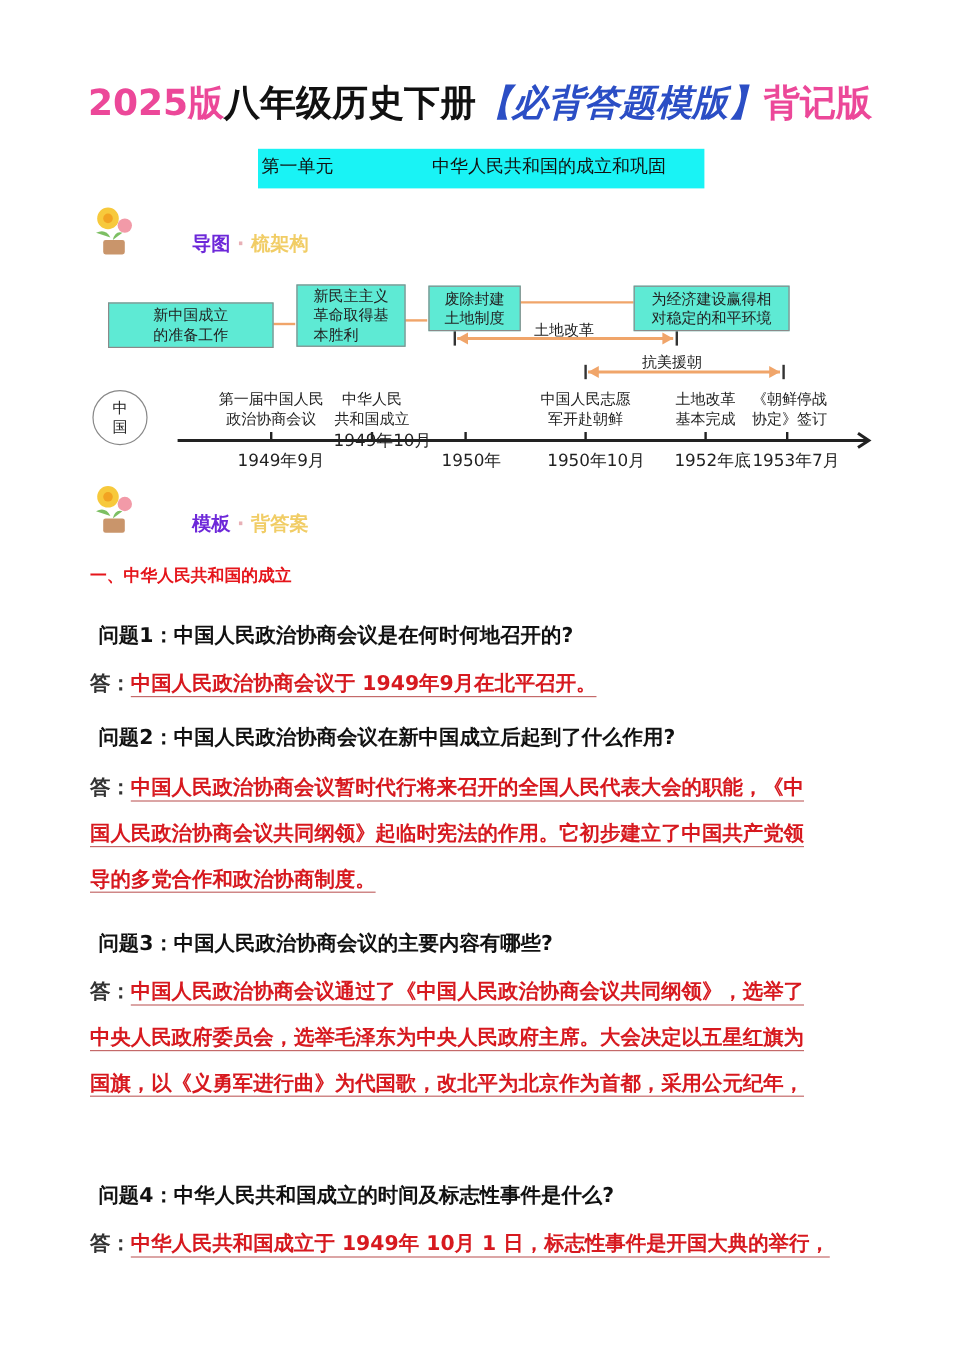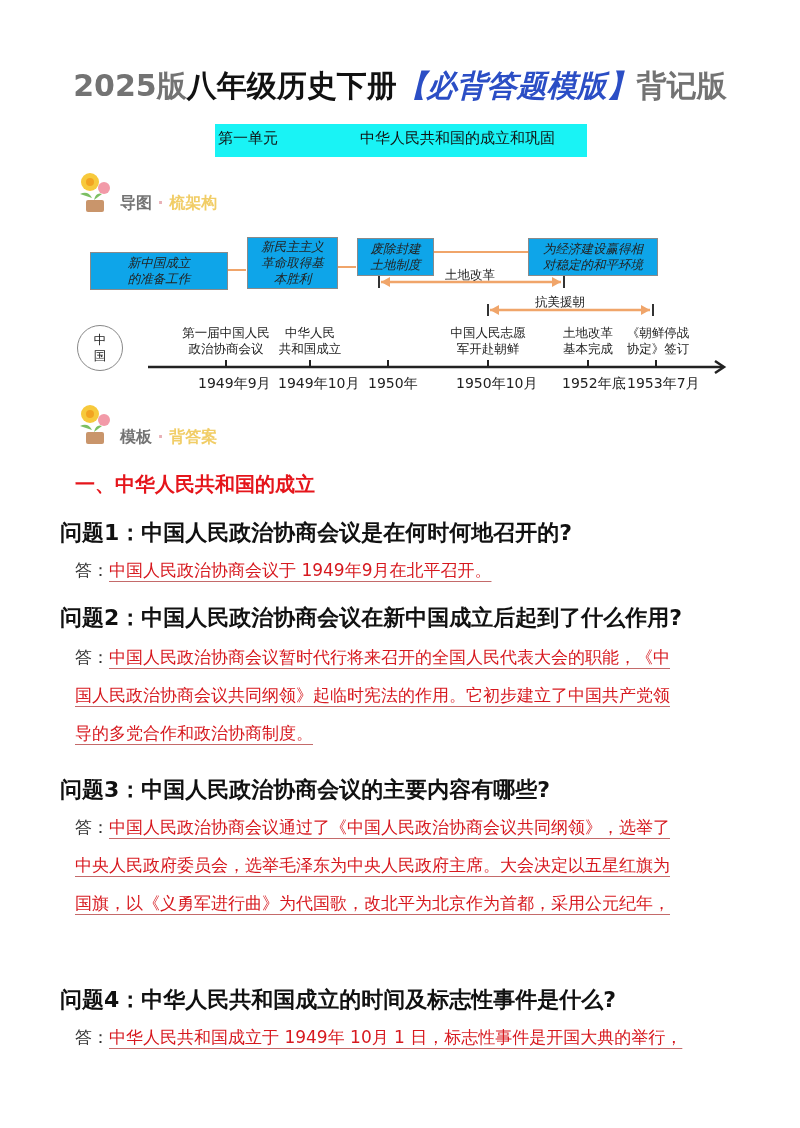--- a/index.html
+++ b/index.html
@@ -1,48 +1,48 @@
 <!DOCTYPE html>
 <html><head>
 <meta charset="utf-8">
 <style>
   html, body { margin: 0; padding: 0; background: #ffffff; }
   body { width: 800px; height: 1128px; position: relative; overflow: hidden;
          font-family: "DejaVu Sans", "Liberation Sans", sans-serif; color: #111; }
 
   .title { position: absolute; top: 66px; left: 0; width: 800px; text-align: center;
            font-weight: bold; font-size: 30px; letter-spacing: 0px; white-space: nowrap; }
-  .title .t-red { color: #737373; }
+  .title .t-red { color: #ec4899; }
   .title .t-black { color: #111; }
   .title .t-blue { color: #2b4ec5; font-style: italic; }
 
   .unit-bar { position: absolute; top: 124px; left: 215px; width: 372px; height: 33px;
               background: #19f3f5; }
   .unit-text { position: absolute; top: 129px; left: 218px; font-size: 15px; white-space: nowrap; color:#111; }
   .unit-text .gap { display: inline-block; width: 82px; }
 
   .section-icon { position: absolute; width: 50px; height: 46px; }
   .section-label { position: absolute; font-size: 16px; font-weight: bold; white-space: nowrap; }
-  .section-label .pink { color: #737373; }
+  .section-label .pink { color: #6d28d9; margin-left: 40px; }
   .section-label .yellow { color: #f1cd66; }
   .section-label .dot { color: #e8b0b6; }
 
   .diagram { position: absolute; left: 70px; top: 230px; width: 670px; height: 170px; }
-  .box { position: absolute; border: 1.5px solid #8a8a8a; background: #0ea5e9; font-size: 12.5px;
-         line-height: 16px; text-align: center; color: #222; display:flex; align-items:center; justify-content:center;font-style:italic; }
+  .box { position: absolute; border: 1.5px solid #8a8a8a; background: #5eead4; font-size: 12.5px;
+         line-height: 16px; text-align: left; color: #222; display:flex; align-items:center; justify-content:center; }
   .ev { position: absolute; font-size: 12.5px; line-height: 16px; text-align: center; color: #222; white-space: nowrap; }
   .yr { position: absolute; font-size: 14px; color: #222; white-space: nowrap; }
   .span-label { position: absolute; font-size: 12.5px; color: #222; white-space: nowrap; }
   .circle { position: absolute; left: 7px; top: 95px; width: 44px; height: 44px; border: 1.5px solid #888;
             border-radius: 50%; font-size: 12.5px; line-height: 16px; text-align: center; display:flex;
             flex-direction:column; justify-content:center; color:#222;}
 
-  .h1 { position: absolute; left: 75px; top: 471px; font-size: 20px; font-weight: bold; color: #e5151b; white-space: nowrap; }
-  .q { position: absolute; left: 60px; font-size: 22px; font-weight: bold; color: #111; white-space: nowrap; }
-  .a { position: absolute; left: 75px; font-size: 17px; line-height: 38px; color: #111; white-space: nowrap; }
+  .h1 { position: absolute; left: 75px; top: 471px; font-size: 14px; font-weight: bold; color: #e5151b; white-space: nowrap; }
+  .q { position: absolute; left: 82px; font-size: 17px; font-weight: bold; color: #111; white-space: nowrap; }
+  .a { position: absolute; left: 75px; font-size: 17px; line-height: 38px; color: #111; white-space: nowrap; font-weight: bold; }
   .a .red { color: #d7191f; text-decoration: underline; text-decoration-color: #c46a6a; text-underline-offset: 5px; }
   .a .lead { color: #333; }
 </style>
 </head>
 <body>
 
 <div class="title">
   <span class="t-red">2025版</span><span class="t-black">八年级历史下册</span><span class="t-blue">【必背答题模版】</span><span class="t-red">背记版</span>
 </div>
 
@@ -115,21 +115,21 @@
   <div class="span-label" style="left:375px;top:37px">土地改革</div>
   <div class="span-label" style="left:465px;top:64px">抗美援朝</div>
 
   <div class="ev" style="left:108px;top:95px;width:96px"><span>第一届中国人民</span><br><span>政治协商会议</span></div>
   <div class="ev" style="left:205px;top:95px;width:70px"><span>中华人民</span><br><span>共和国成立</span></div>
   <div class="ev" style="left:372px;top:95px;width:92px"><span>中国人民志愿</span><br><span>军开赴朝鲜</span></div>
   <div class="ev" style="left:485px;top:95px;width:66px"><span>土地改革</span><br><span>基本完成</span></div>
   <div class="ev" style="left:553px;top:95px;width:70px"><span>《朝鲜停战</span><br><span>协定》签订</span></div>
 
   <div class="yr" style="left:128px;top:145px">1949年9月</div>
-  <div class="yr" style="left:208px;top:145px">1949年10月</div>
+  <div class="yr" style="left:208px;top:129px">1949年10月</div>
   <div class="yr" style="left:298px;top:145px">1950年</div>
   <div class="yr" style="left:386px;top:145px">1950年10月</div>
   <div class="yr" style="left:492px;top:145px">1952年底</div>
   <div class="yr" style="left:557px;top:145px">1953年7月</div>
 </div>
 
 <svg class="section-icon" style="left:72px;top:402px" viewBox="0 0 50 46">
   <circle cx="18" cy="12" r="9" fill="#f7c93c"></circle>
     <circle cx="18" cy="12" r="4" fill="#f2a322"></circle>
   <circle cx="32" cy="18" r="6" fill="#f29aa8"></circle>

